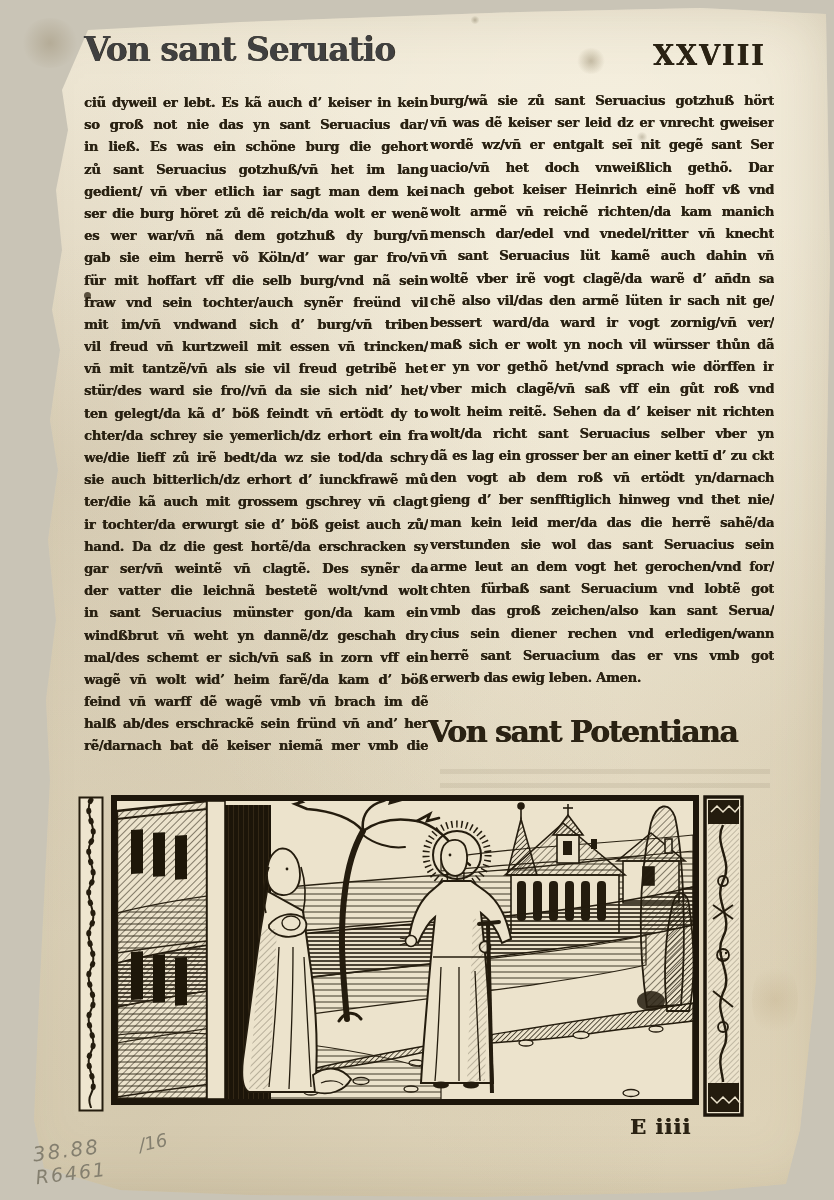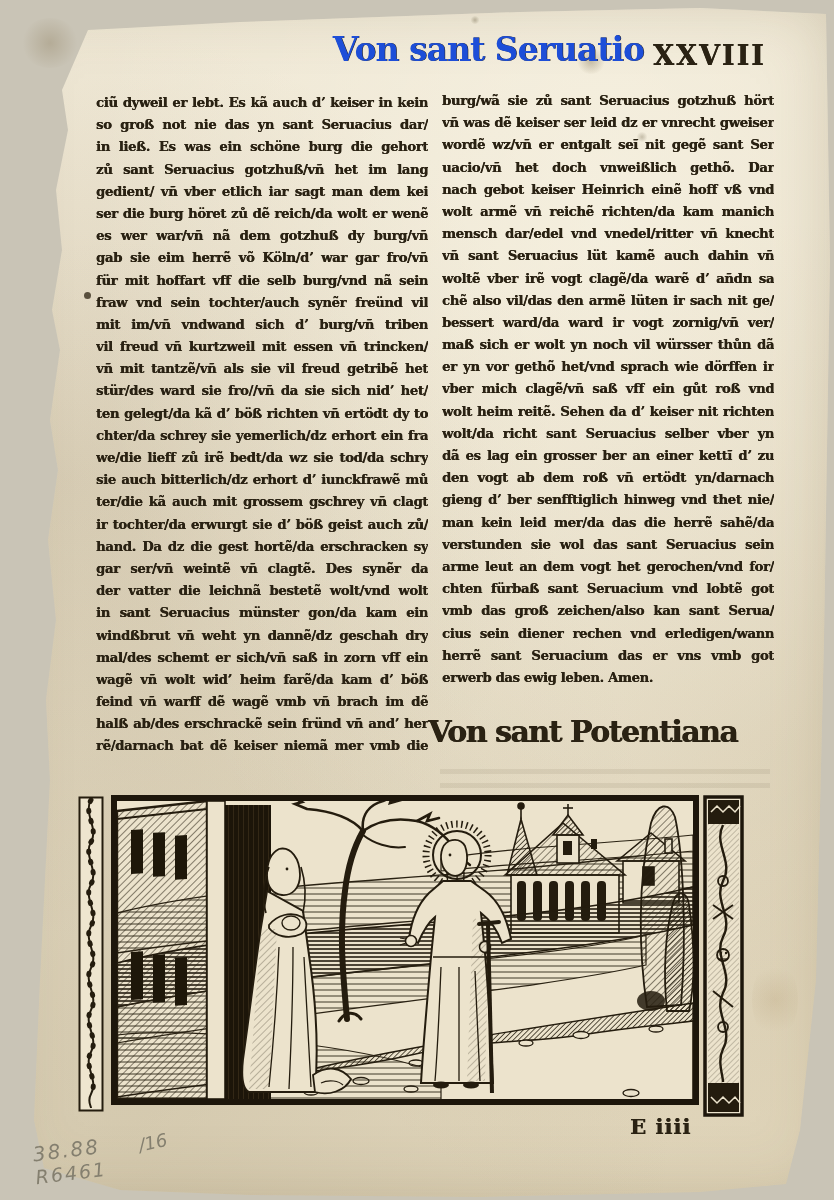--- a/index.html
+++ b/index.html
@@ -20,40 +20,40 @@
     background:
       radial-gradient(ellipse at 72% 18%, rgba(255,252,240,.45), transparent 60%),
       radial-gradient(ellipse at 15% 88%, rgba(150,135,100,.22), transparent 55%),
       radial-gradient(ellipse at 92% 62%, rgba(160,140,100,.16), transparent 50%),
       radial-gradient(ellipse at 8% 40%, rgba(140,120,85,.18), transparent 45%),
       linear-gradient(155deg,#f0e9d7 0%,#eae1cb 45%,#e0d5ba 100%);
     box-shadow: inset 0 0 70px rgba(110,90,50,.25), 0 3px 12px rgba(40,35,25,.4);
   }
   .page-title{
     position:absolute;left:84px;top:30px;width:560px;
-    text-align:right;font-size:33px;font-weight:bold;
-    letter-spacing:-1px;color:#1d4ed8;
+    text-align:left;font-size:33px;font-weight:bold;
+    letter-spacing:-1px;color:#404040;
     text-shadow:.5px 0 0 #2a2213;
     white-space:nowrap;
   }
   .folio{
     position:absolute;left:653px;top:40px;
     font-size:27px;font-weight:bold;letter-spacing:2px;color:#2a2213;
     text-shadow:.4px 0 0 #2a2213;
   }
   .col{
     position:absolute;width:344px;color:#2a2213;
     font-size:13.2px;font-weight:bold;letter-spacing:-.35px;
     text-shadow:.35px 0 0 #2a2213;
   }
   .col-left{left:84px;top:92px;}
   .col-right{left:430px;top:90px;}
   .tline{
     height:22.2px;line-height:22.2px;overflow:hidden;
-    text-align:justify;text-align-last:justify;white-space:normal;margin-left:12px;
+    text-align:justify;text-align-last:justify;white-space:normal;
   }
   .col-right .tline:last-child{text-align-last:left;}
   .section-heading{
     position:absolute;left:428px;top:714px;width:348px;
     text-align:left;font-size:30px;font-weight:bold;
     letter-spacing:-1.5px;color:#2a2213;text-shadow:.6px 0 0 #2a2213;
     white-space:nowrap;
   }
   .ghost{
     position:absolute;left:440px;top:760px;width:330px;height:32px;
@@ -116,21 +116,21 @@
       <div class="tline">gedient/ vñ vber etlich iar sagt man dem kei</div>
       <div class="tline">ser die burg höret zů dẽ reich/da wolt er wenẽ</div>
       <div class="tline">es wer war/vñ nã dem gotzhuß dy burg/vñ</div>
       <div class="tline">gab sie eim herrẽ võ Köln/dʼ war gar fro/vñ</div>
       <div class="tline">für mit hoffart vff die selb burg/vnd nã sein</div>
       <div class="tline">fraw vnd sein tochter/auch synẽr freünd vil</div>
       <div class="tline">mit im/vñ vndwand sich dʼ burg/vñ triben</div>
       <div class="tline">vil freud vñ kurtzweil mit essen vñ trincken/</div>
       <div class="tline">vñ mit tantzẽ/vñ als sie vil freud getribẽ het</div>
       <div class="tline">stür/des ward sie fro//vñ da sie sich nidʼ het/</div>
-      <div class="tline">ten gelegt/da kã dʼ böß richten vñ ertödt dy to</div>
+      <div class="tline">ten gelegt/da kã dʼ böß feindt vñ ertödt dy to</div>
       <div class="tline">chter/da schrey sie yemerlich/dz erhort ein fra</div>
       <div class="tline">we/die lieff zů irẽ bedt/da wz sie tod/da schry</div>
       <div class="tline">sie auch bitterlich/dz erhort dʼ iunckfrawẽ mů</div>
       <div class="tline">ter/die kã auch mit grossem gschrey vñ clagt</div>
       <div class="tline">ir tochter/da erwurgt sie dʼ böß geist auch zů/</div>
       <div class="tline">hand. Da dz die gest hortẽ/da erschracken sy</div>
       <div class="tline">gar ser/vñ weintẽ vñ clagtẽ. Des synẽr da</div>
       <div class="tline">der vatter die leichnã bestetẽ wolt/vnd wolt</div>
       <div class="tline">in sant Seruacius münster gon/da kam ein</div>
       <div class="tline">windßbrut vñ weht yn dannẽ/dz geschah dry</div>

